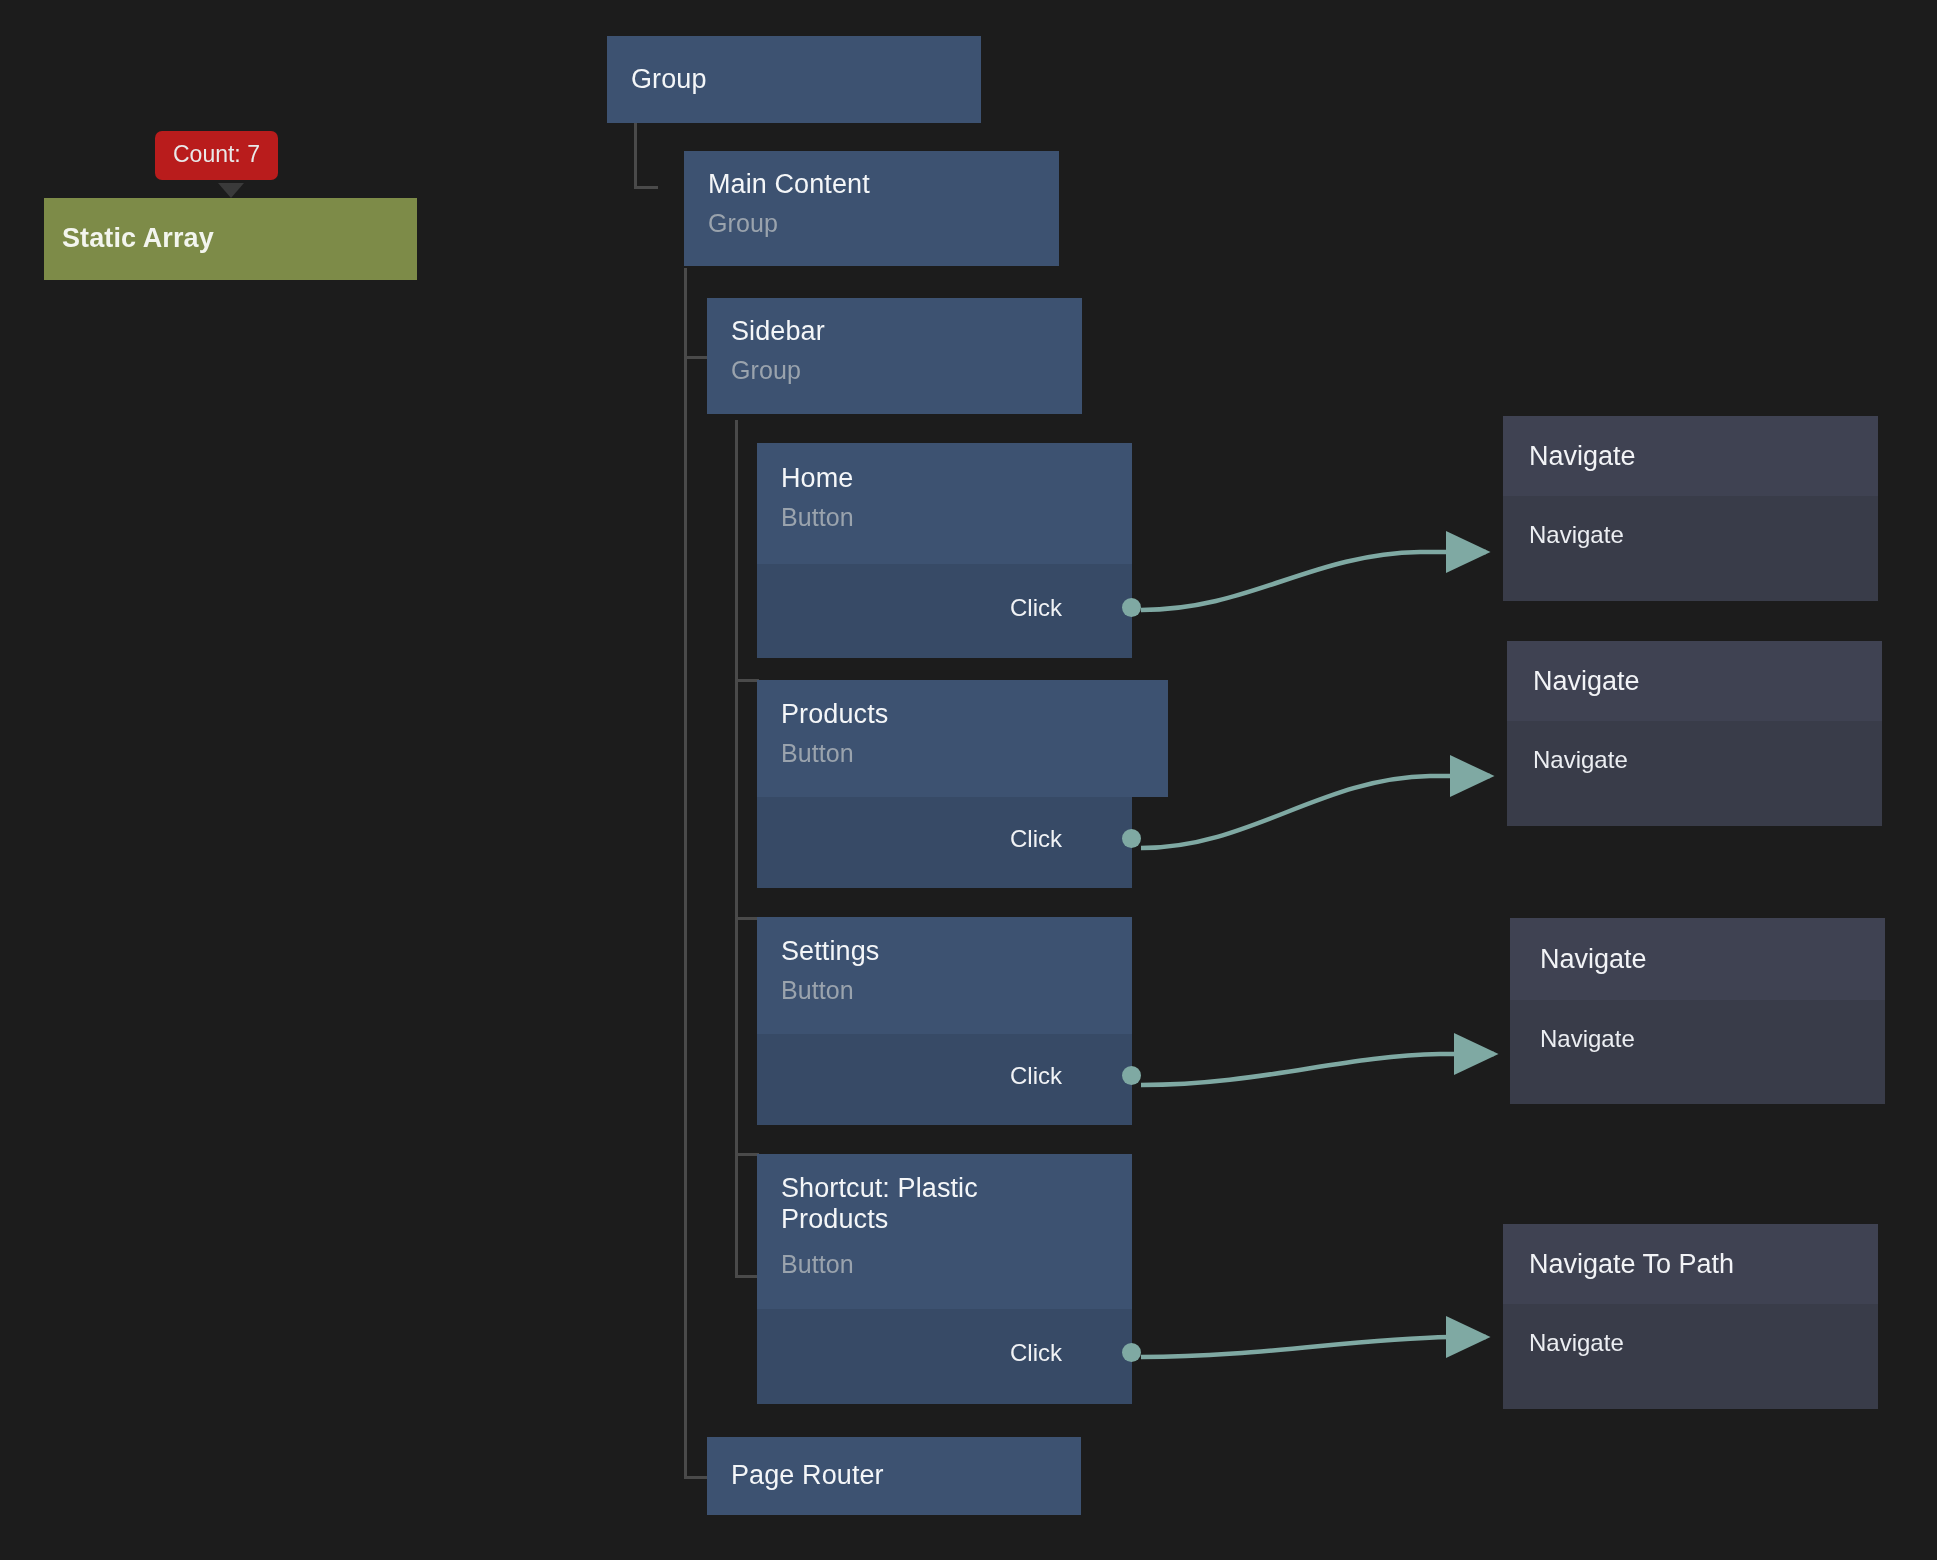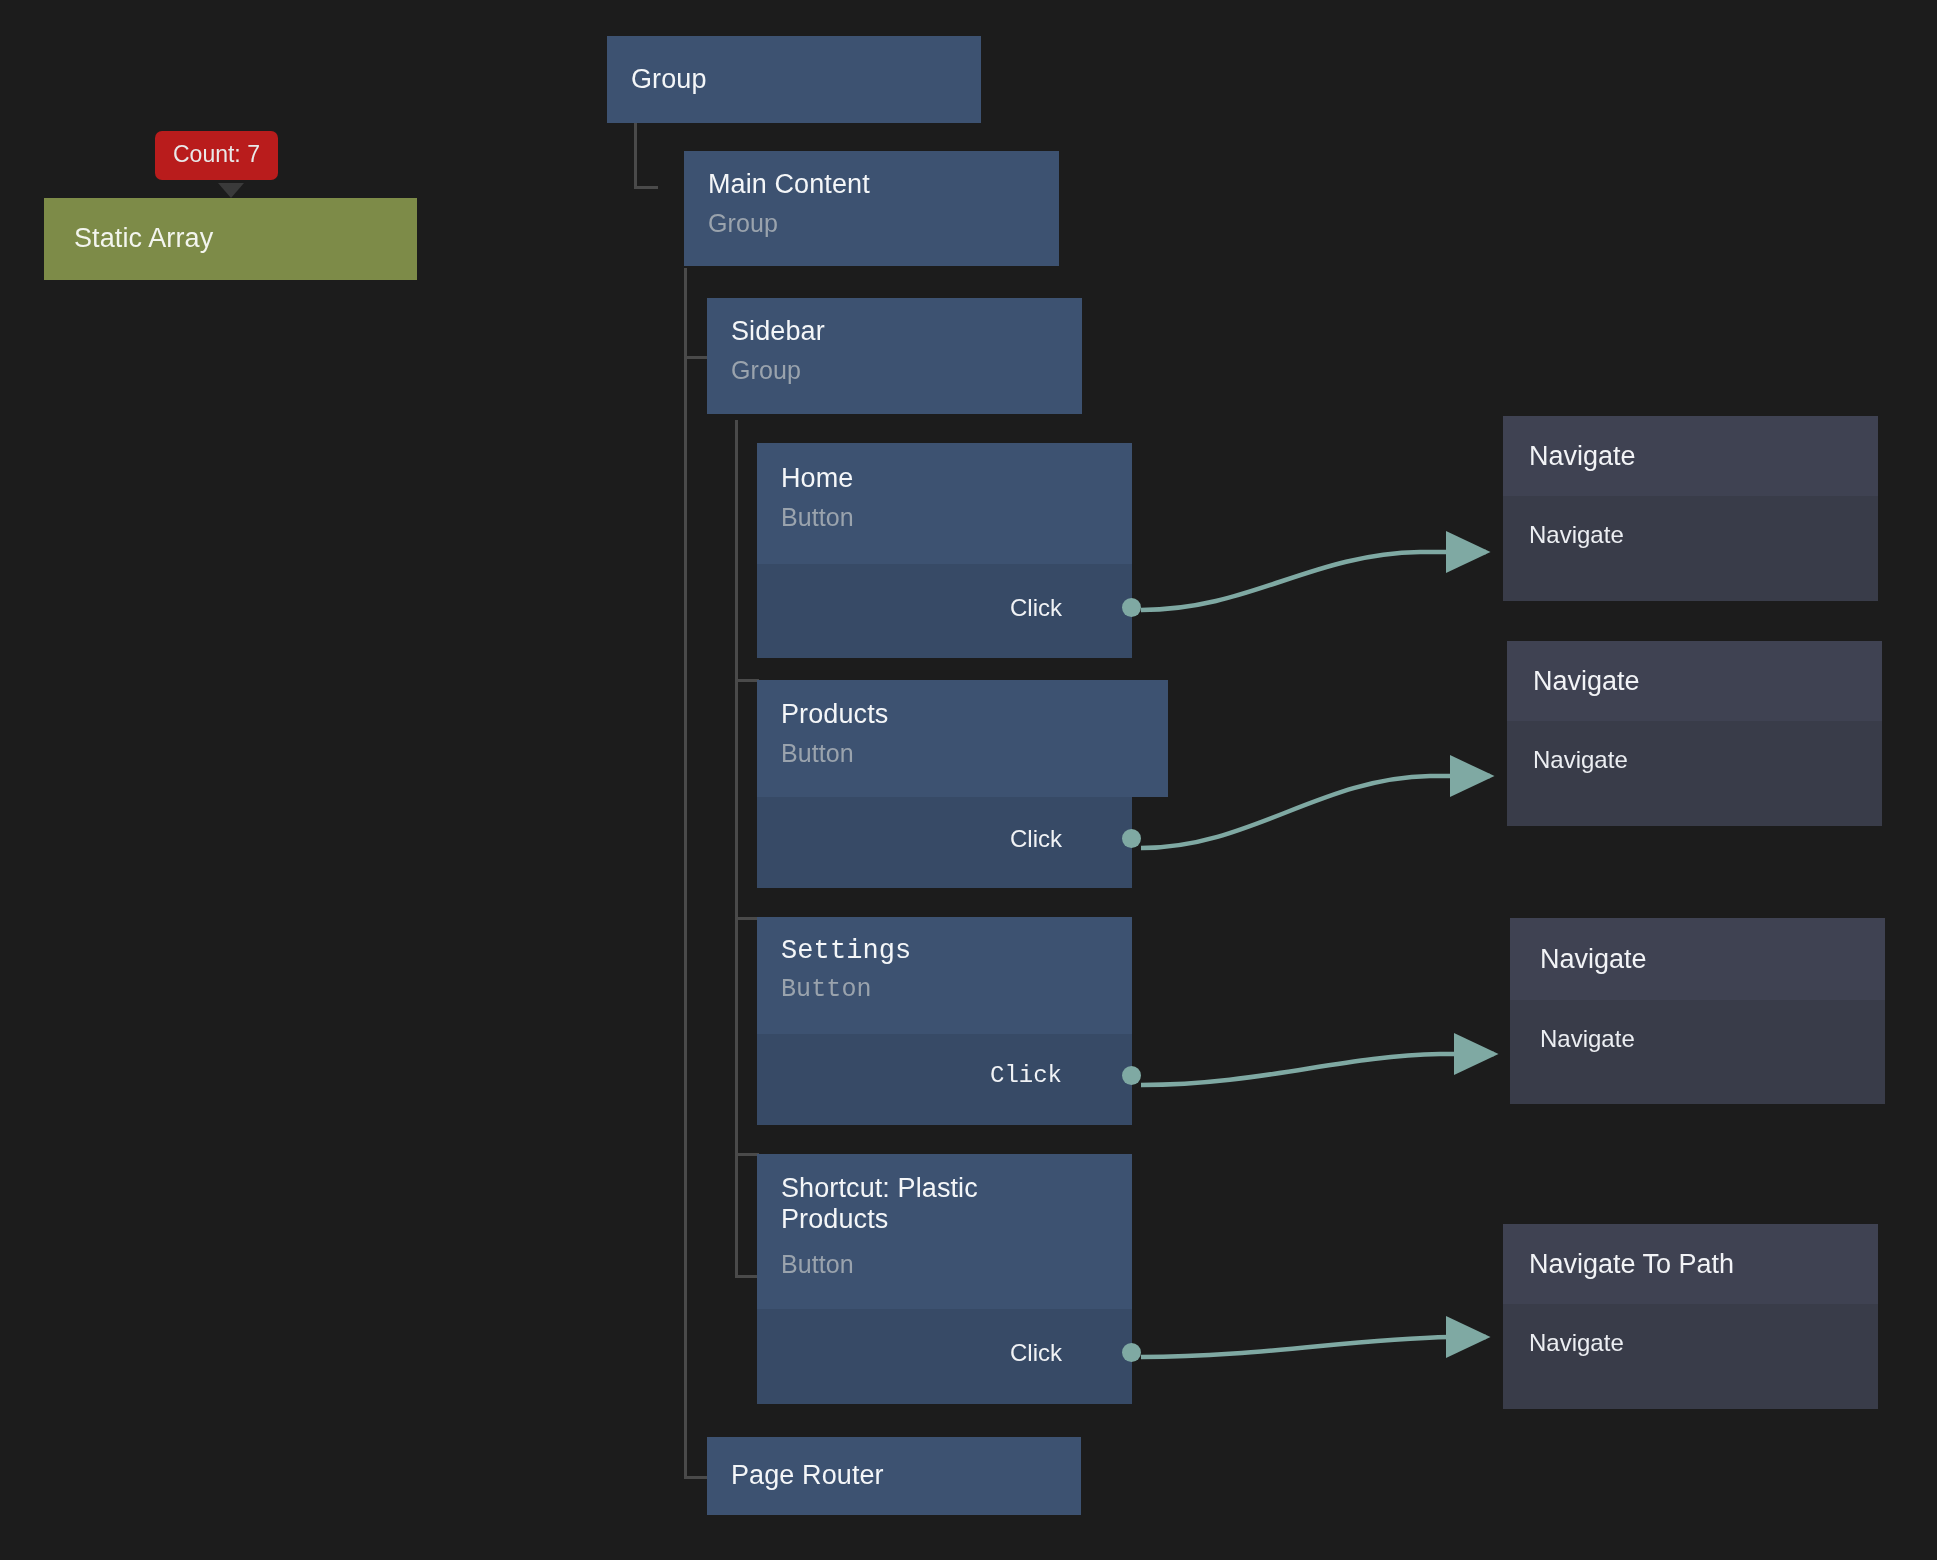--- a/index.html
+++ b/index.html
@@ -142,21 +142,21 @@
   <div class="tline h" style="left:735px; top:917px; width:24px;"></div>
   <div class="tline h" style="left:735px; top:1153px; width:24px;"></div>
   <div class="tline h" style="left:735px; top:1275px; width:24px;"></div>
 
   <div class="tooltip" style="left:155px; top:131px;">
     <span>Count: 7</span>
   </div>
   <div class="tooltip-arrow" style="left:218px; top:183px;"></div>
 
   <div class="node green-node" style="left:44px; top:198px; width:373px; height:82px;">
-    <div class="title" style="position:absolute; left:30px; top:25px;">Static Array</div>
+    <div class="title" style="position:absolute; left:18px; top:25px;font-weight:bold;">Static Array</div>
   </div>
 
   <div class="node node-head" style="left:607px; top:36px; width:374px; height:87px;">
     <div class="title" style="position:absolute; left:24px; top:28px;">Group</div>
   </div>
 
   <div class="node node-head" style="left:656px; top:151px; width:375px; height:115px;margin-left:28px;">
     <div class="title" style="position:absolute; left:24px; top:18px;">Main Content</div>
     <div class="subtitle" style="position:absolute; left:24px; top:57px;">Group</div>
   </div>
@@ -181,21 +181,21 @@
     <div class="node-head" style="width:411px; height:117px; position:relative;padding-left:36px;">
       <div class="title" style="position:absolute; left:24px; top:19px;">Products</div>
       <div class="subtitle" style="position:absolute; left:24px; top:58px;">Button</div>
     </div>
     <div class="node-body" style="width:375px; height:91px;">
       <div class="click-label" style="right:70px; top:28px;">Click</div>
       <div class="port-dot" style="right:-9px; top:32px;"></div>
     </div>
   </div>
 
-  <div class="node" style="left:757px; top:917px; width:375px; height:200px;font-family:Liberation Mono, monospace;">
+  <div class="node" style="left:757px; top:917px; width:375px; height:200px;">
     <div class="node-head" style="width:375px; height:117px; position:relative;">
       <div class="title" style="position:absolute; left:24px; top:19px;">Settings</div>
       <div class="subtitle" style="position:absolute; left:24px; top:58px;">Button</div>
     </div>
     <div class="node-body" style="width:375px; height:91px;">
       <div class="click-label" style="right:70px; top:28px;">Click</div>
       <div class="port-dot" style="right:-9px; top:32px;"></div>
     </div>
   </div>
 

